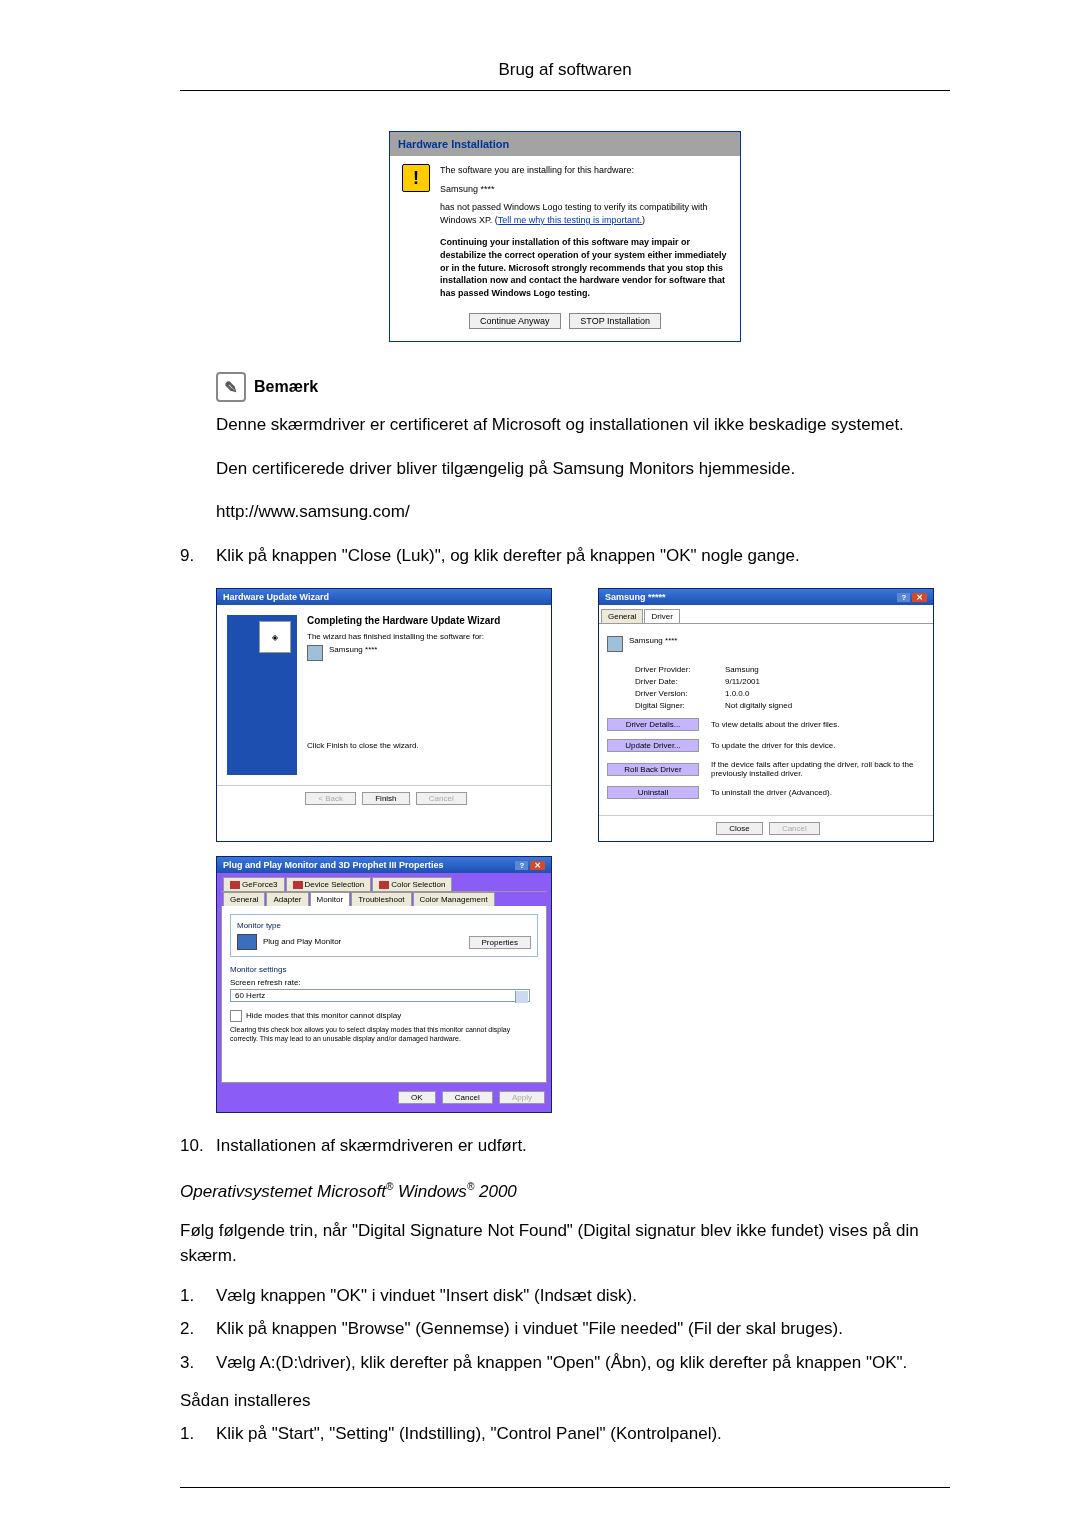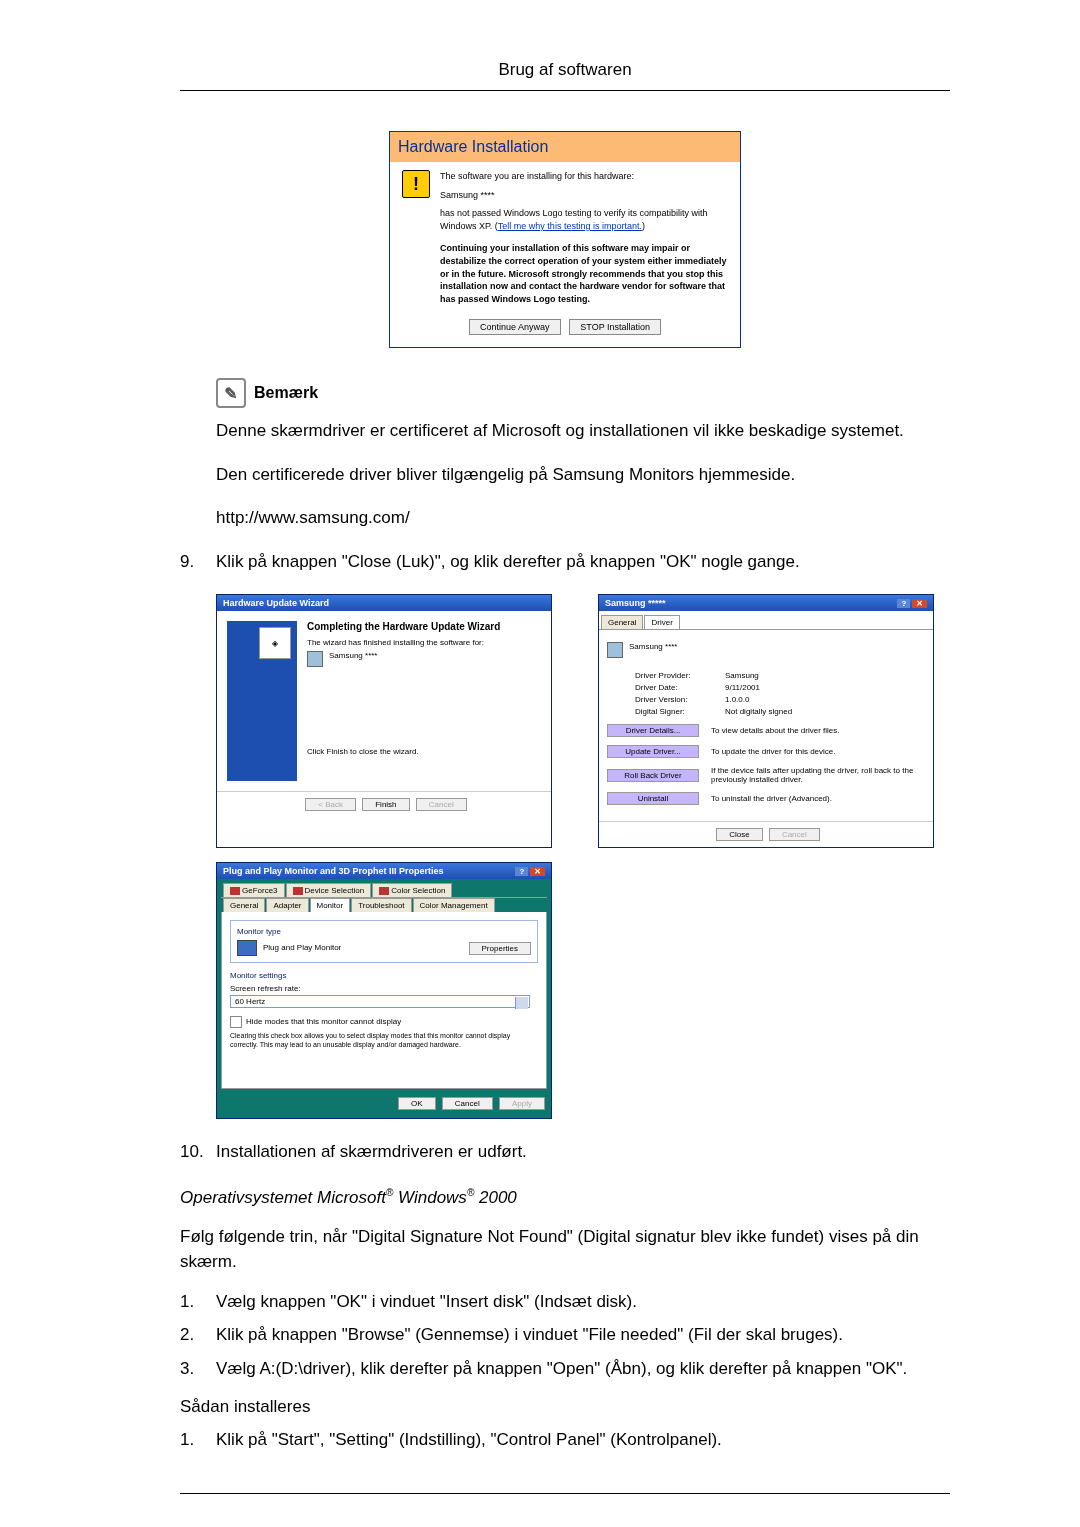--- a/index.html
+++ b/index.html
@@ -1,21 +1,21 @@
 <!DOCTYPE html>
 <html><head>
 <meta charset="utf-8">
 <style>
   body{margin:0;background:#ffffff;font-family:Arial,Helvetica,sans-serif;color:#000;}
   .page{width:1080px;height:1527px;position:relative;background:#fff;margin:0 auto;padding:60px 130px 40px 180px;box-sizing:border-box;}
   .header{text-align:center;font-size:17px;margin-bottom:10px;}
   .hr{border:none;border-top:1px solid #000;margin:0 0 40px 0;}
   .ft-hr{border:none;border-top:1px solid #000;margin-top:40px;}
   .dlg1{width:350px;margin:0 auto 30px auto;border:1px solid #003399;font-size:10px;background:#fff;}
-  .dlg1-title{background:#fdba74;color:#003399;font-weight:normal;padding:6px 8px;font-size:16px;}
+  .dlg1-title{background:#a3a3a3;color:#003399;font-weight:bold;padding:6px 8px;font-size:11px;}
   .dlg1-body{display:flex;padding:8px 12px 4px 12px;gap:10px;}
   .warn-icon{width:26px;height:26px;background:#ffcc00;border:1px solid #000;display:flex;align-items:center;justify-content:center;font-weight:bold;font-size:18px;color:#000;flex-shrink:0;border-radius:2px;}
   .dlg1-text{font-size:9px;line-height:1.4;}
   .dlg1-text .bold{font-weight:bold;margin-top:10px;}
   .dlg1-text a{color:#0033cc;text-decoration:underline;}
   .dlg1-btnrow{text-align:center;padding:10px 0 12px 0;}
   .dlg1-btnrow .btn{display:inline-block;border:1px solid #888;background:#f0f0f0;font-size:9px;padding:2px 10px;margin:0 3px;}
   .note-hdr{display:flex;align-items:center;gap:8px;margin:20px 0 10px 36px;}
   .note-hdr-icon{width:26px;height:26px;border:2px solid #888;border-radius:4px;display:flex;align-items:center;justify-content:center;color:#555;font-weight:bold;}
   .note-hdr-label{font-weight:bold;font-size:16px;}
@@ -184,21 +184,21 @@
       </div>
     </div>
   </div>
 
   <div class="imgs-col">
     <div class="dlg-hw" style="width:334px">
       <div class="tbar">
           <span>Plug and Play Monitor and 3D Prophet III Properties</span>
           <span><span class="q">?</span><span class="x">✕</span></span>
         </div>
-      <div style="background:#0f766e;padding:4px 4px 0 4px">
+      <div style="background:#8b5cf6;padding:4px 4px 0 4px">
         <div class="prop-tabrow">
           <div class="tab"><span class="ico"></span><span>GeForce3</span></div>
           <div class="tab"><span class="ico"></span><span>Device Selection</span></div>
           <div class="tab"><span class="ico"></span><span>Color Selection</span></div>
         </div>
         <div class="prop-tabrow" style="border-bottom:none">
           <div class="tab">General</div>
           <div class="tab">Adapter</div>
           <div class="tab active">Monitor</div>
           <div class="tab">Troubleshoot</div>

